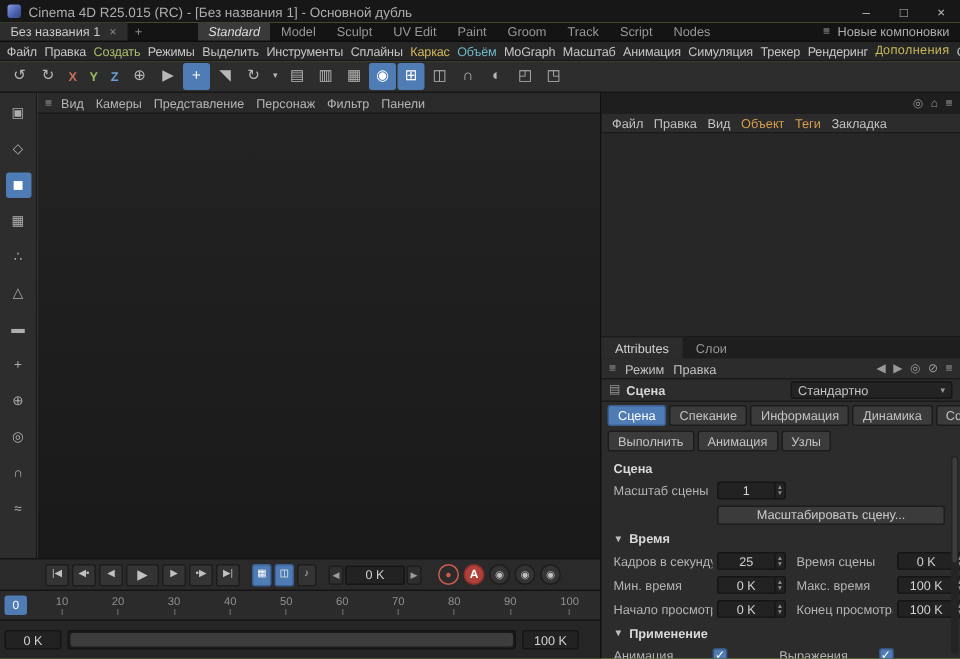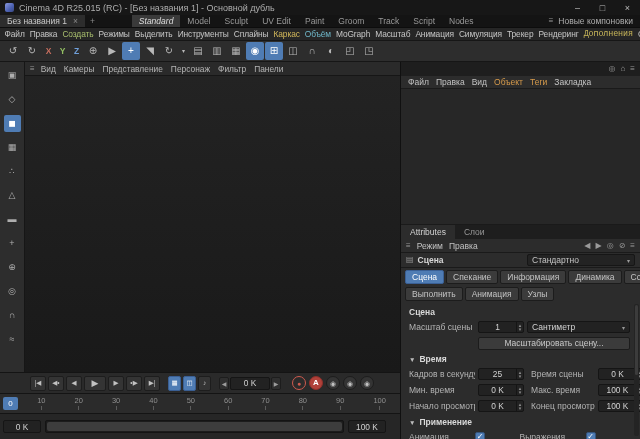--- a/index.html
+++ b/index.html
@@ -447,24 +447,20 @@
 
       <div class="attr-row">
         <span class="lbl w1">Масштаб сцены</span>
         <span class="field">
           <span class="val">1</span>
           <span class="spinner">
             <i>▴</i>
               <i>▾</i>
           </span>
         </span>
-        <span class="dropdown">
-          <span>Сантиметр</span>
-          <span class="dd-arrow">▾</span>
-        </span>
       </div>
 
       <div class="attr-row">
         <span class="spacer-w1"></span>
         <span class="wide-btn">Масштабировать сцену...</span>
       </div>
 
       <div class="group-header">
         <span class="group-arrow">▼</span>
         <span>Время</span>

